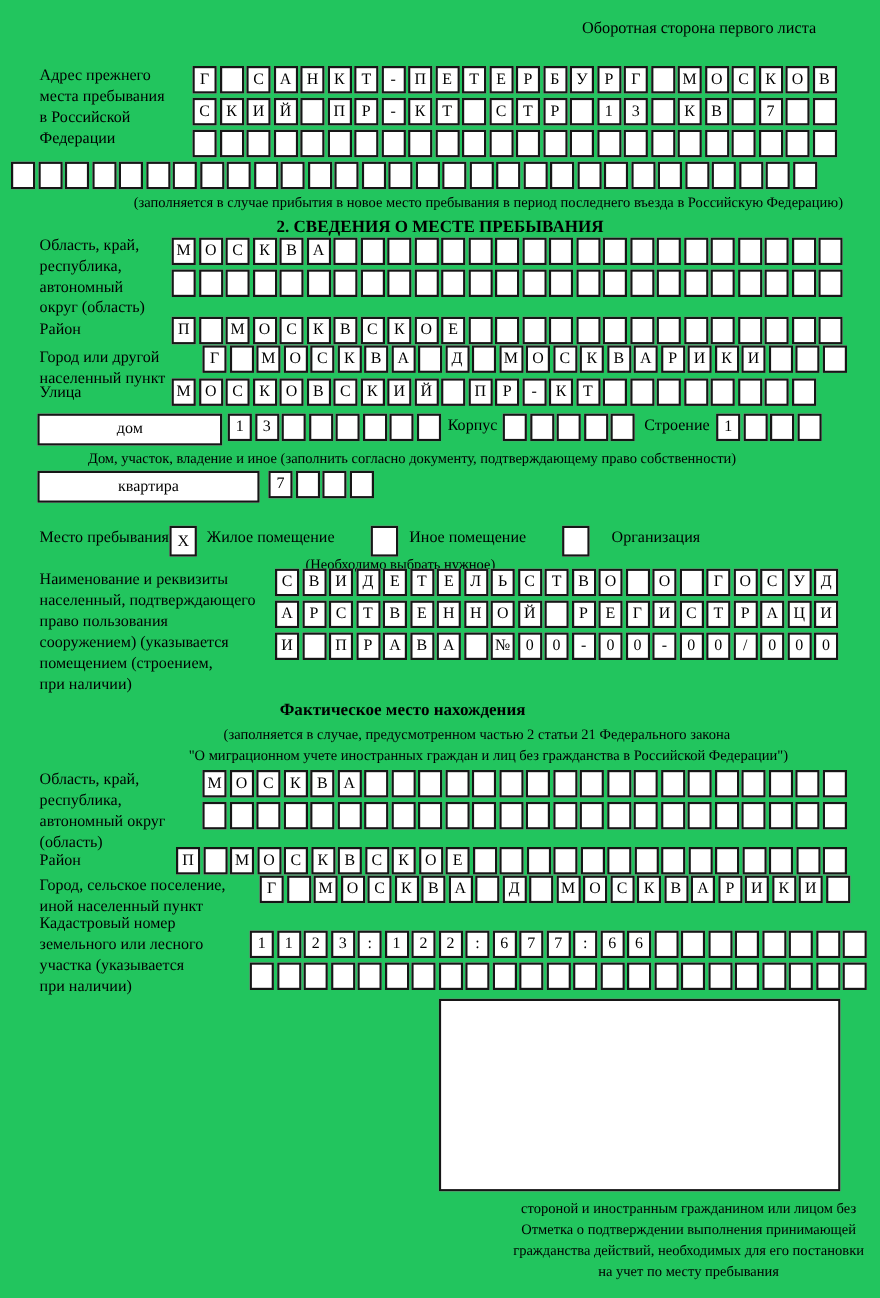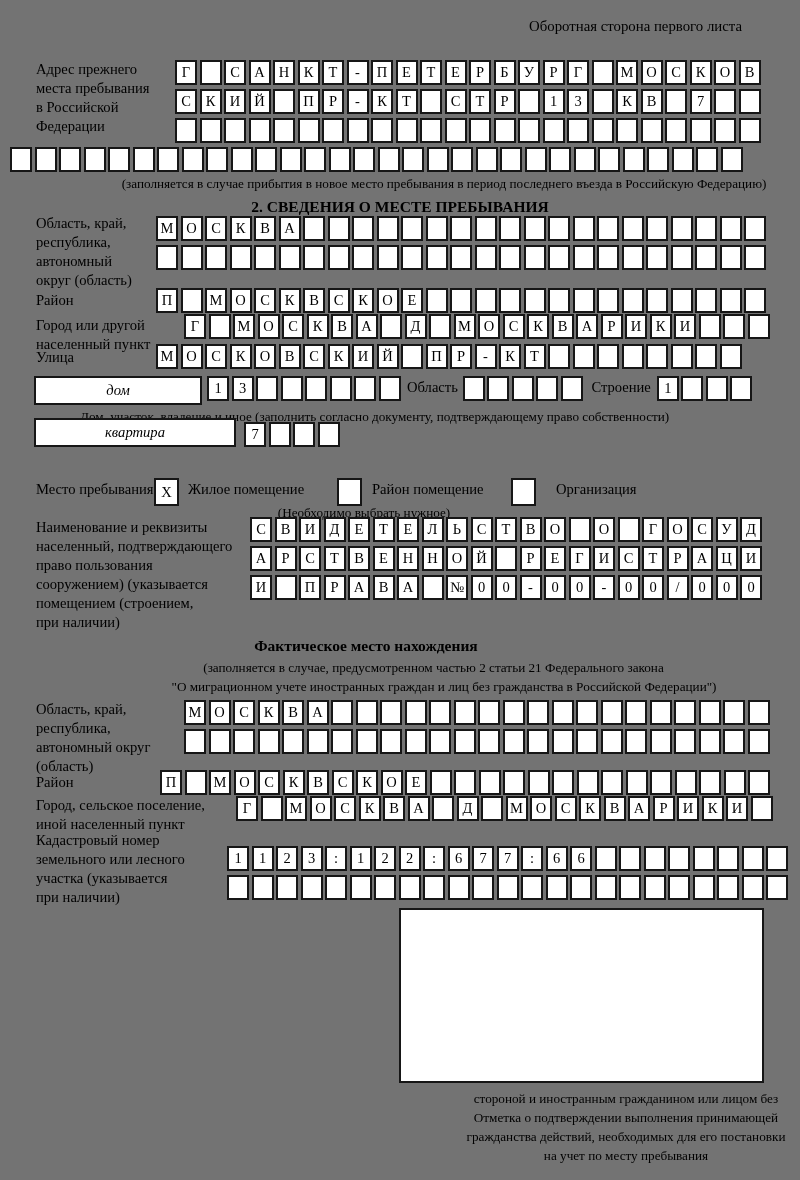--- a/index.html
+++ b/index.html
@@ -1,28 +1,28 @@
 <!DOCTYPE html>
 <html><head>
 <meta charset="utf-8">
 <style>
   html,body{margin:0;padding:0;background:#fff;}
-  .page{position:relative;width:800px;height:1180px;background:#737373;overflow:hidden;
+  .page{position:relative;width:800px;height:1180px;background:#22c55e;overflow:hidden;
         font-family:"Liberation Serif","DejaVu Serif",serif;color:#000;}
   .abs{position:absolute;}
   .hdr{position:absolute;right:58px;top:18px;font-size:14.8px;}
   .label{font-size:14.6px;line-height:19px;}
   .note{font-size:13.2px;margin-left:44px;}
   .center{text-align:center;}
   .title{font-weight:bold;font-size:15.5px;text-align:center;}
   .cellrow{display:flex;margin-bottom:4px;}
   .cell{flex:none;width:18px;height:21px;border:2px solid #161616;margin-right:2.5px;
         display:flex;align-items:center;justify-content:center;font-size:14.5px;line-height:1;background:#fff;}
   .bigbox{border:2px solid #161616;display:flex;align-items:center;justify-content:center;
-          font-size:14.6px;background:#fff;flex:none;font-style:italic;}
+          font-size:14.6px;background:#fff;flex:none;}
   .cb{position:absolute;width:21px;height:24px;border:2px solid #161616;display:flex;
       align-items:center;justify-content:center;font-size:14.5px;background:#fff;}
   .opt{position:absolute;font-size:14.6px;top:4px;}
   .stampbox{position:absolute;border:2px solid #161616;background:#fff;}
 </style>
 </head>
 <body>
 
 <div class="page">
 
@@ -310,54 +310,54 @@
     <div class="cellrow" style="margin:0 4px 0 0">
         <span class="cell">1</span>
         <span class="cell">3</span>
         <span class="cell"></span>
         <span class="cell"></span>
         <span class="cell"></span>
         <span class="cell"></span>
         <span class="cell"></span>
         <span class="cell"></span>
       </div>
-    <div class="label" style="margin:2px 5px 0 0">Область</div>
+    <div class="label" style="margin:2px 5px 0 0">Корпус</div>
     <div class="cellrow" style="margin:0 6px 0 0">
         <span class="cell"></span>
         <span class="cell"></span>
         <span class="cell"></span>
         <span class="cell"></span>
         <span class="cell"></span>
       </div>
     <div class="label" style="margin:2px 6px 0 0">Строение</div>
     <div class="cellrow" style="margin:0">
         <span class="cell">1</span>
         <span class="cell"></span>
         <span class="cell"></span>
         <span class="cell"></span>
       </div>
   </div>
   <div class="abs note" style="top:409px;left:36px;width:740px">Дом, участок, владение и иное (заполнить согласно документу, подтверждающему право собственности)</div>
 
-  <div class="abs" style="top:418px;left:34px;display:flex;align-items:flex-end">
+  <div class="abs" style="top:428px;left:34px;display:flex;align-items:flex-start">
     <div class="bigbox" style="width:198px;height:25px;margin-right:8px">квартира</div>
     <div class="cellrow" style="margin:0">
         <span class="cell">7</span>
         <span class="cell"></span>
         <span class="cell"></span>
         <span class="cell"></span>
       </div>
   </div>
 
   <div class="abs" style="top:477px;left:0;width:800px;height:32px">
     <div class="opt" style="left:36px">Место пребывания:</div>
     <div class="cb" style="left:154px;top:1px">X</div>
     <div class="opt" style="left:188px">Жилое помещение</div>
     <div class="cb" style="left:337px;top:1px"></div>
-    <div class="opt" style="left:372px">Район помещение</div>
+    <div class="opt" style="left:372px">Иное помещение</div>
     <div class="cb" style="left:511px;top:1px"></div>
     <div class="opt" style="left:556px">Организация</div>
   </div>
   <div class="abs note center" style="top:505px;left:160px;width:320px">(Необходимо выбрать нужное)</div>
 
   <div class="abs label" style="top:518px;left:36px;width:200px">
       <div>Наименование и реквизиты</div>
       <div>населенный, подтверждающего</div>
       <div>право пользования</div>
       <div>сооружением) (указывается</div>

